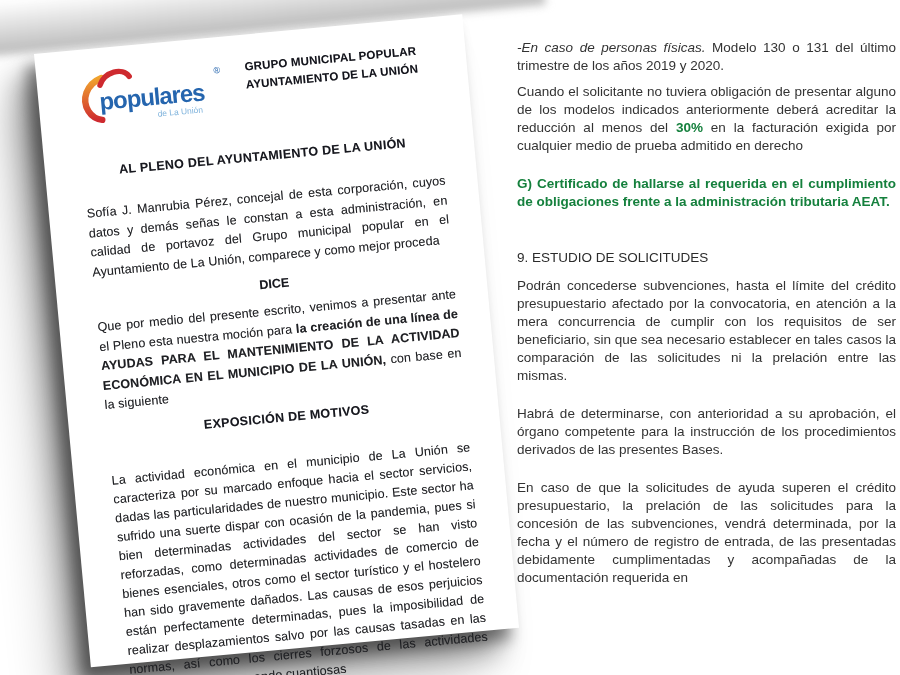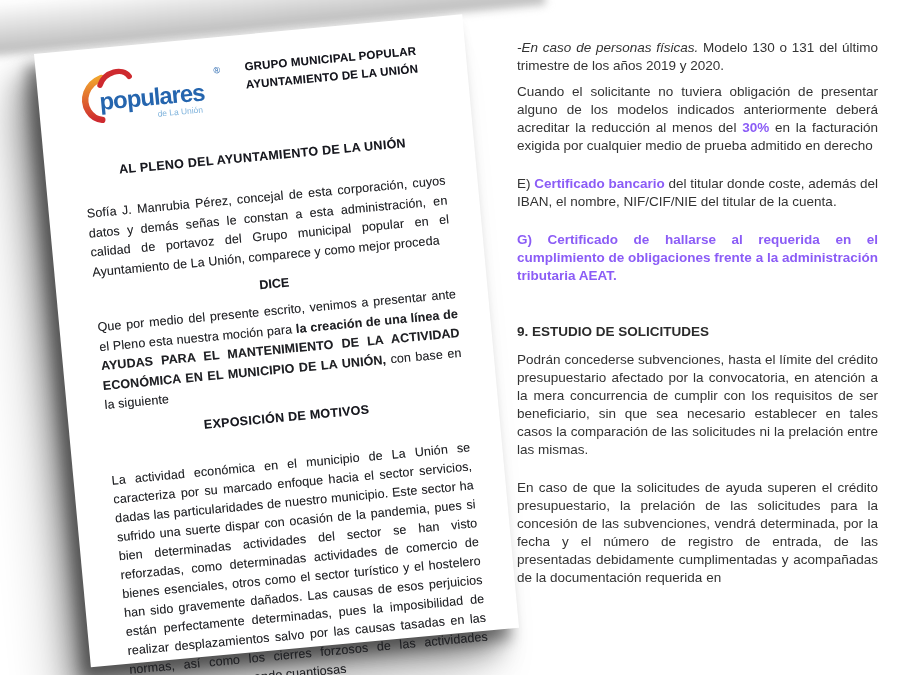--- a/index.html
+++ b/index.html
@@ -48,23 +48,23 @@
   .center-head { text-align:center; font-weight:bold; font-size:12.5px; color:#17181f; margin-top:11px; }
   .p2 { margin-top:11px; }
   .expos { margin-top:11px; letter-spacing:0.3px; }
   .p3 { margin-top:31px; line-height:1.52; }
 
   
   .pdf-col {
     position:absolute; left:517px; top:39px; width:379px;
     font-size:13.5px; line-height:18px; text-align:justify; color:#333333;
   }
-  .pdf-col p { margin:0 18px 8px 0; }
-  .pdf-col b { color:#8b5cf6; }
-  .section-title { font-weight:bold; color:#2b2b2b; margin-top:38px !important; margin-bottom:10px !important; }
+  .pdf-col p { margin:0 0 8px 0; }
+  .pdf-col b { color:#15803d; }
+  .section-title { font-weight:normal; color:#2b2b2b; margin-top:38px !important; margin-bottom:10px !important; }
   .gap-before { margin-top:20px !important; }
 </style>
 </head>
 <body>
 
 <div class="stage">
 
   <div class="scan-wrap">
     <div class="backdrop-strip"></div>
     <div class="page">
@@ -113,36 +113,36 @@
   <div class="pdf-col">
 
     <p>
       <i>-En caso de personas físicas.</i><span> Modelo 130 o 131 del último trimestre de los años 2019 y 2020.</span>
     </p>
 
     <p>
       <span>Cuando el solicitante no tuviera obligación de presentar alguno de los modelos indicados anteriormente deberá acreditar la reducción al menos del </span><b>30%</b><span> en la facturación exigida por cualquier medio de prueba admitido en derecho</span>
     </p>
 
-    <p class="gap-before">
-      <span>E) </span><b>Certificado bancario</b><span> del titular donde coste, además del IBAN, el nombre, NIF/CIF/NIE del titular de la cuenta.</span>
-    </p>
 
 
     <p class="gap-before">
       <b>G) Certificado de hallarse al requerida en el cumplimiento de obligaciones frente a la administración tributaria AEAT.</b>
     </p>
 
 
     <p class="section-title">9. ESTUDIO DE SOLICITUDES</p>
 
     <p>
       <span>Podrán concederse subvenciones, hasta el límite del crédito presupuestario afectado por la convocatoria, en atención a la mera concurrencia de cumplir con los requisitos de ser beneficiario, sin que sea necesario establecer en tales casos la comparación de las solicitudes ni la prelación entre las mismas.</span>
     </p>
 
+    <p class="gap-before">
+      <span>Habrá de determinarse, con anterioridad a su aprobación, el órgano competente para la instrucción de los procedimientos derivados de las presentes Bases.</span>
+    </p>
 
     <p class="gap-before">
       <span>En caso de que la solicitudes de ayuda superen el crédito presupuestario, la prelación de las solicitudes para la concesión de las subvenciones, vendrá determinada, por la fecha y el número de registro de entrada, de las presentadas debidamente cumplimentadas y acompañadas de la documentación requerida en</span>
     </p>
 
   </div>
 
 </div>
 
 </body></html>

